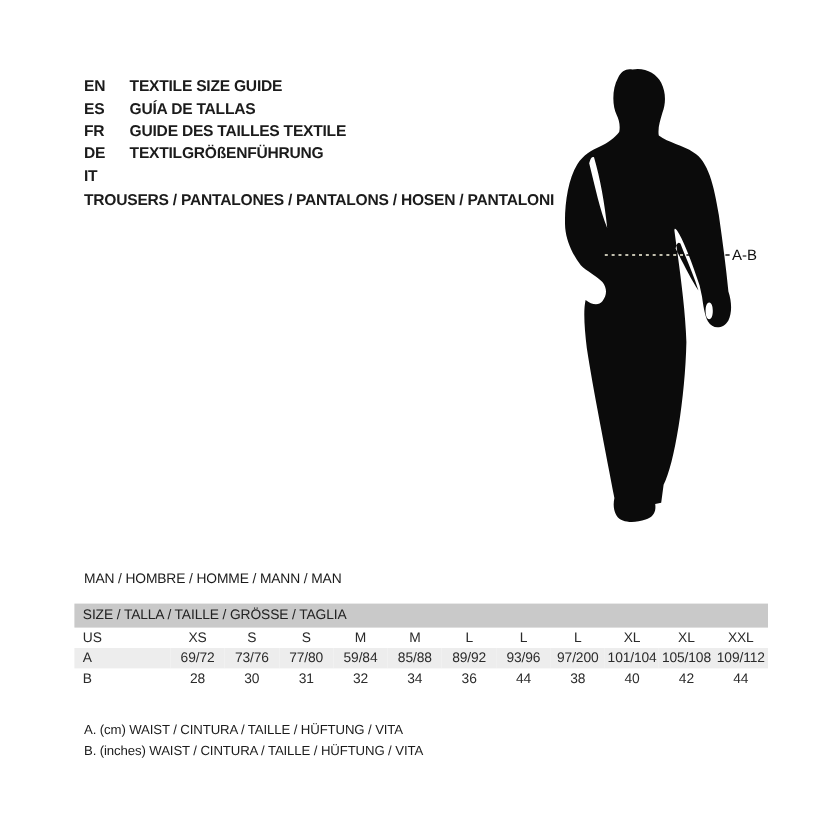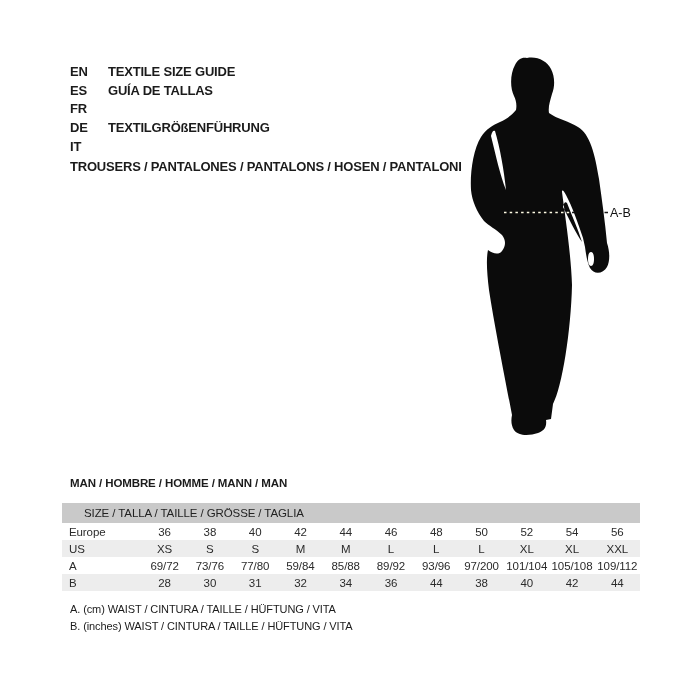--- a/index.html
+++ b/index.html
@@ -13,26 +13,26 @@
   .lang-row { display:flex; align-items:center; height:18.7px; font-weight:700; font-size:13px; letter-spacing:-0.2px; }
   .lang-code { width:38px; flex:0 0 38px; }
 
   .category-title { position:absolute; left:70px; top:159px; font-weight:700; font-size:13px; letter-spacing:-0.2px;text-align:right; }
 
   
   svg.figure { position:absolute; left:455px; top:52px; }
   svg.figure text { font-family:"Liberation Sans", sans-serif; font-size:12.5px; fill:#111; }
 
   
-  .table-title { position:absolute; left:70px; top:477px; font-weight:700; font-size:11.5px; letter-spacing:-0.1px; }
+  .table-title { position:absolute; left:70px; top:477px; font-weight:400; font-size:11.5px; letter-spacing:-0.1px; }
   table.size-table {
     position:absolute; left:62px; top:503px; width:578px;
     border-collapse:collapse; table-layout:fixed; font-size:11.5px; color:#2b2b2b; letter-spacing:-0.1px;
   }
-  table.size-table thead td { height:18px; padding-left:22px; color:#222;margin-left:44px; }
+  table.size-table thead td { height:18px; padding-left:7px; color:#222;margin-left:44px; }
   table.size-table tbody td { height:17px; text-align:center; padding:0; }
   table.size-table tbody td.row-label { text-align:left; padding-left:7px; }
   table.size-table tbody tr:nth-child(even) { background:var(--alt-row, #ededed); }
   col.label-col { width:80px; }
 
   .footnote { position:absolute; left:70px; font-weight:400; font-size:11px; letter-spacing:-0.1px; }
   .footnote-a { top:603px; }
   .footnote-b { top:620px; }
 </style>
 </head>
@@ -44,20 +44,21 @@
     <div class="lang-row">
       <span class="lang-code">EN</span>
       <span class="lang-text">TEXTILE SIZE GUIDE</span>
     </div>
     <div class="lang-row">
       <span class="lang-code">ES</span>
       <span class="lang-text">GUÍA DE TALLAS</span>
     </div>
     <div class="lang-row">
       <span class="lang-code">FR</span>
+      <span class="lang-text">GUIDE DES TAILLES TEXTILE</span>
     </div>
     <div class="lang-row">
       <span class="lang-code">DE</span>
       <span class="lang-text">TEXTILGRÖßENFÜHRUNG</span>
     </div>
     <div class="lang-row">
       <span class="lang-code">IT</span>
     </div>
   </div>
 
@@ -123,34 +124,20 @@
         <col>
         <col>
     </colgroup>
     <thead>
       <tr>
         <td colspan="12" style="background: rgb(201, 201, 201);">SIZE / TALLA / TAILLE / GRÖSSE / TAGLIA</td>
       </tr>
     </thead>
     <tbody>
         <tr>
-          <td class="row-label">Europe</td>
-          <td>36</td>
-          <td>38</td>
-          <td>40</td>
-          <td>42</td>
-          <td>44</td>
-          <td>46</td>
-          <td>48</td>
-          <td>50</td>
-          <td>52</td>
-          <td>54</td>
-          <td>56</td>
-        </tr>
-        <tr>
           <td class="row-label">US</td>
           <td>XS</td>
           <td>S</td>
           <td>S</td>
           <td>M</td>
           <td>M</td>
           <td>L</td>
           <td>L</td>
           <td>L</td>
           <td>XL</td>

